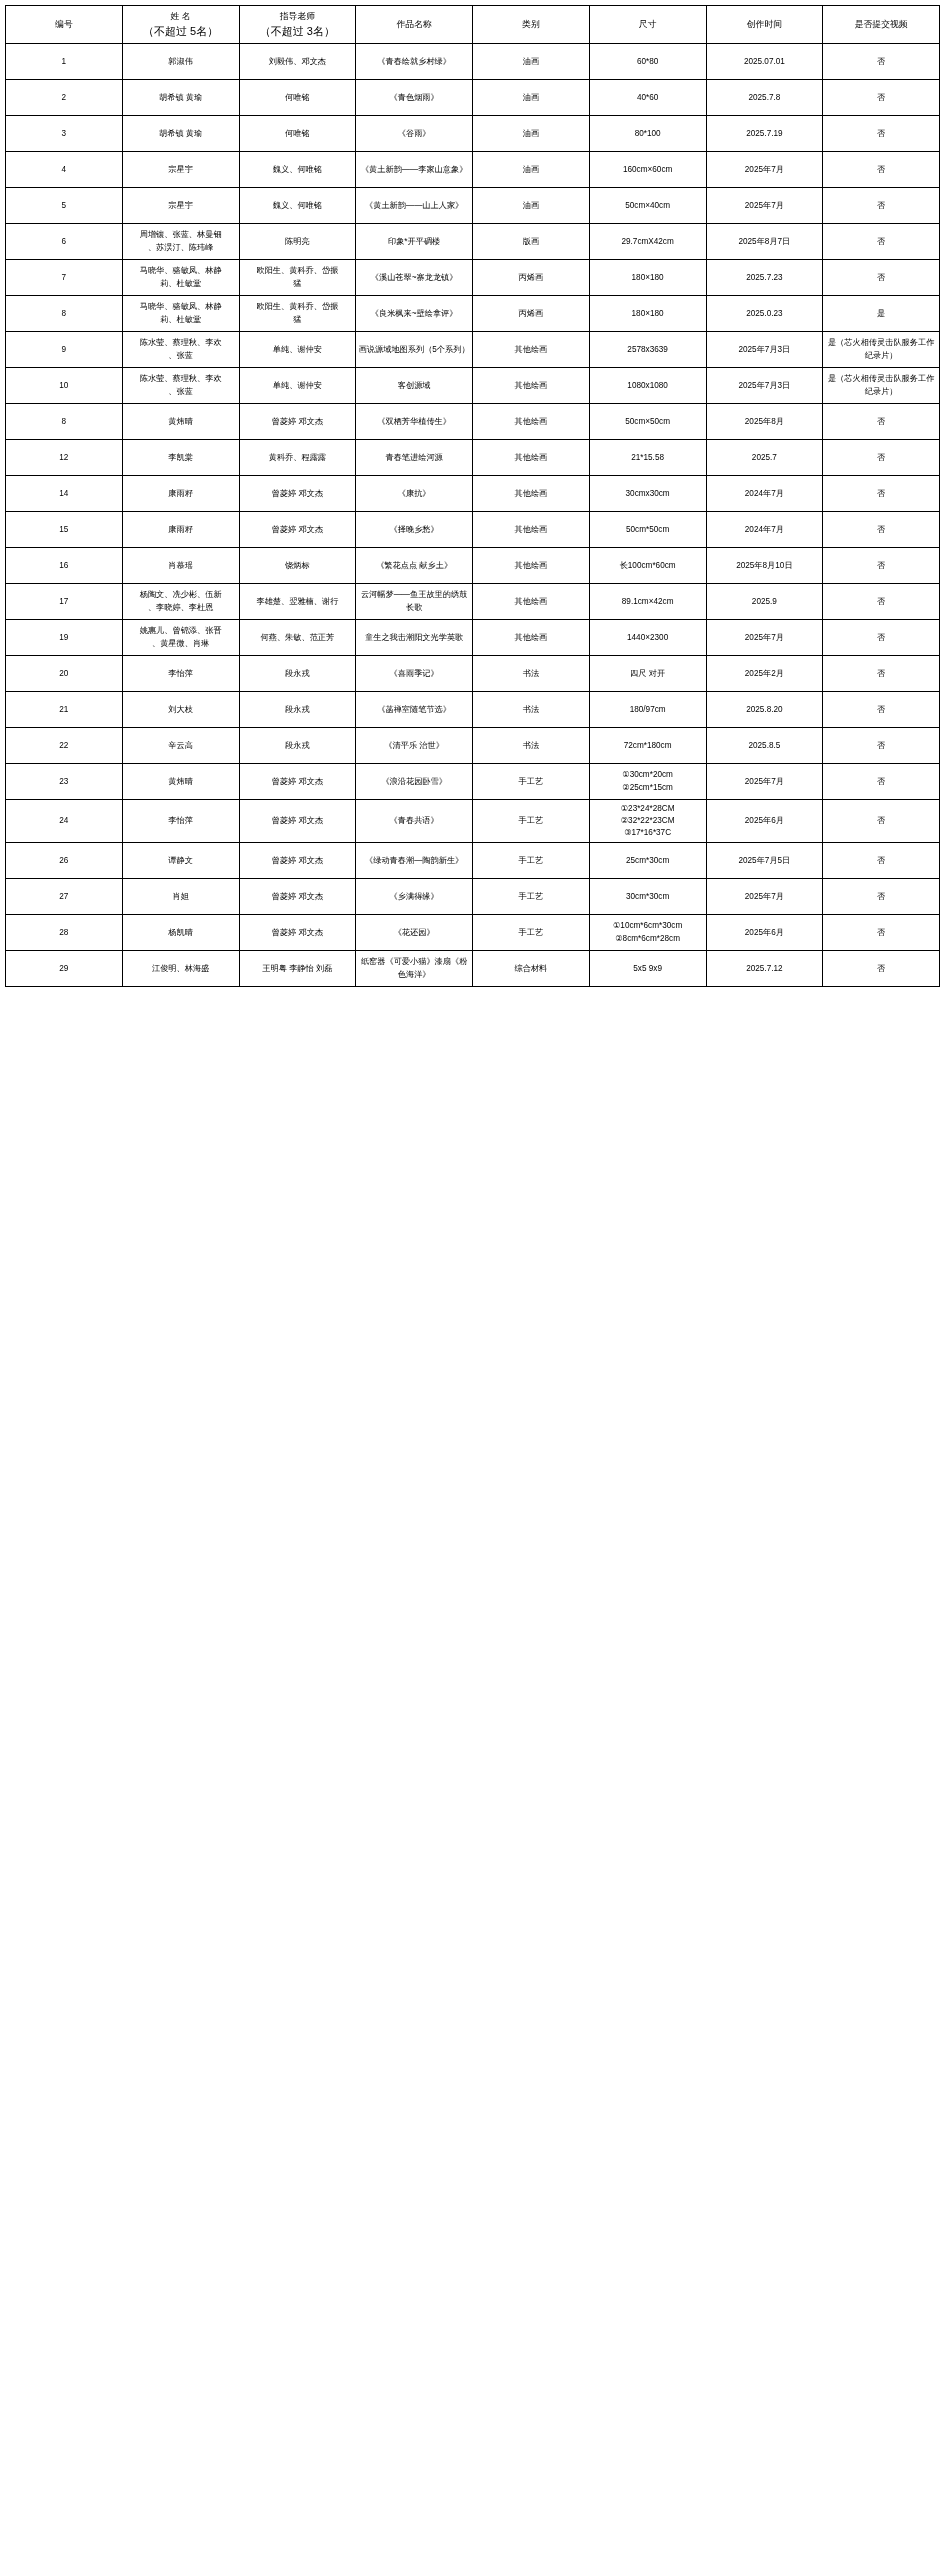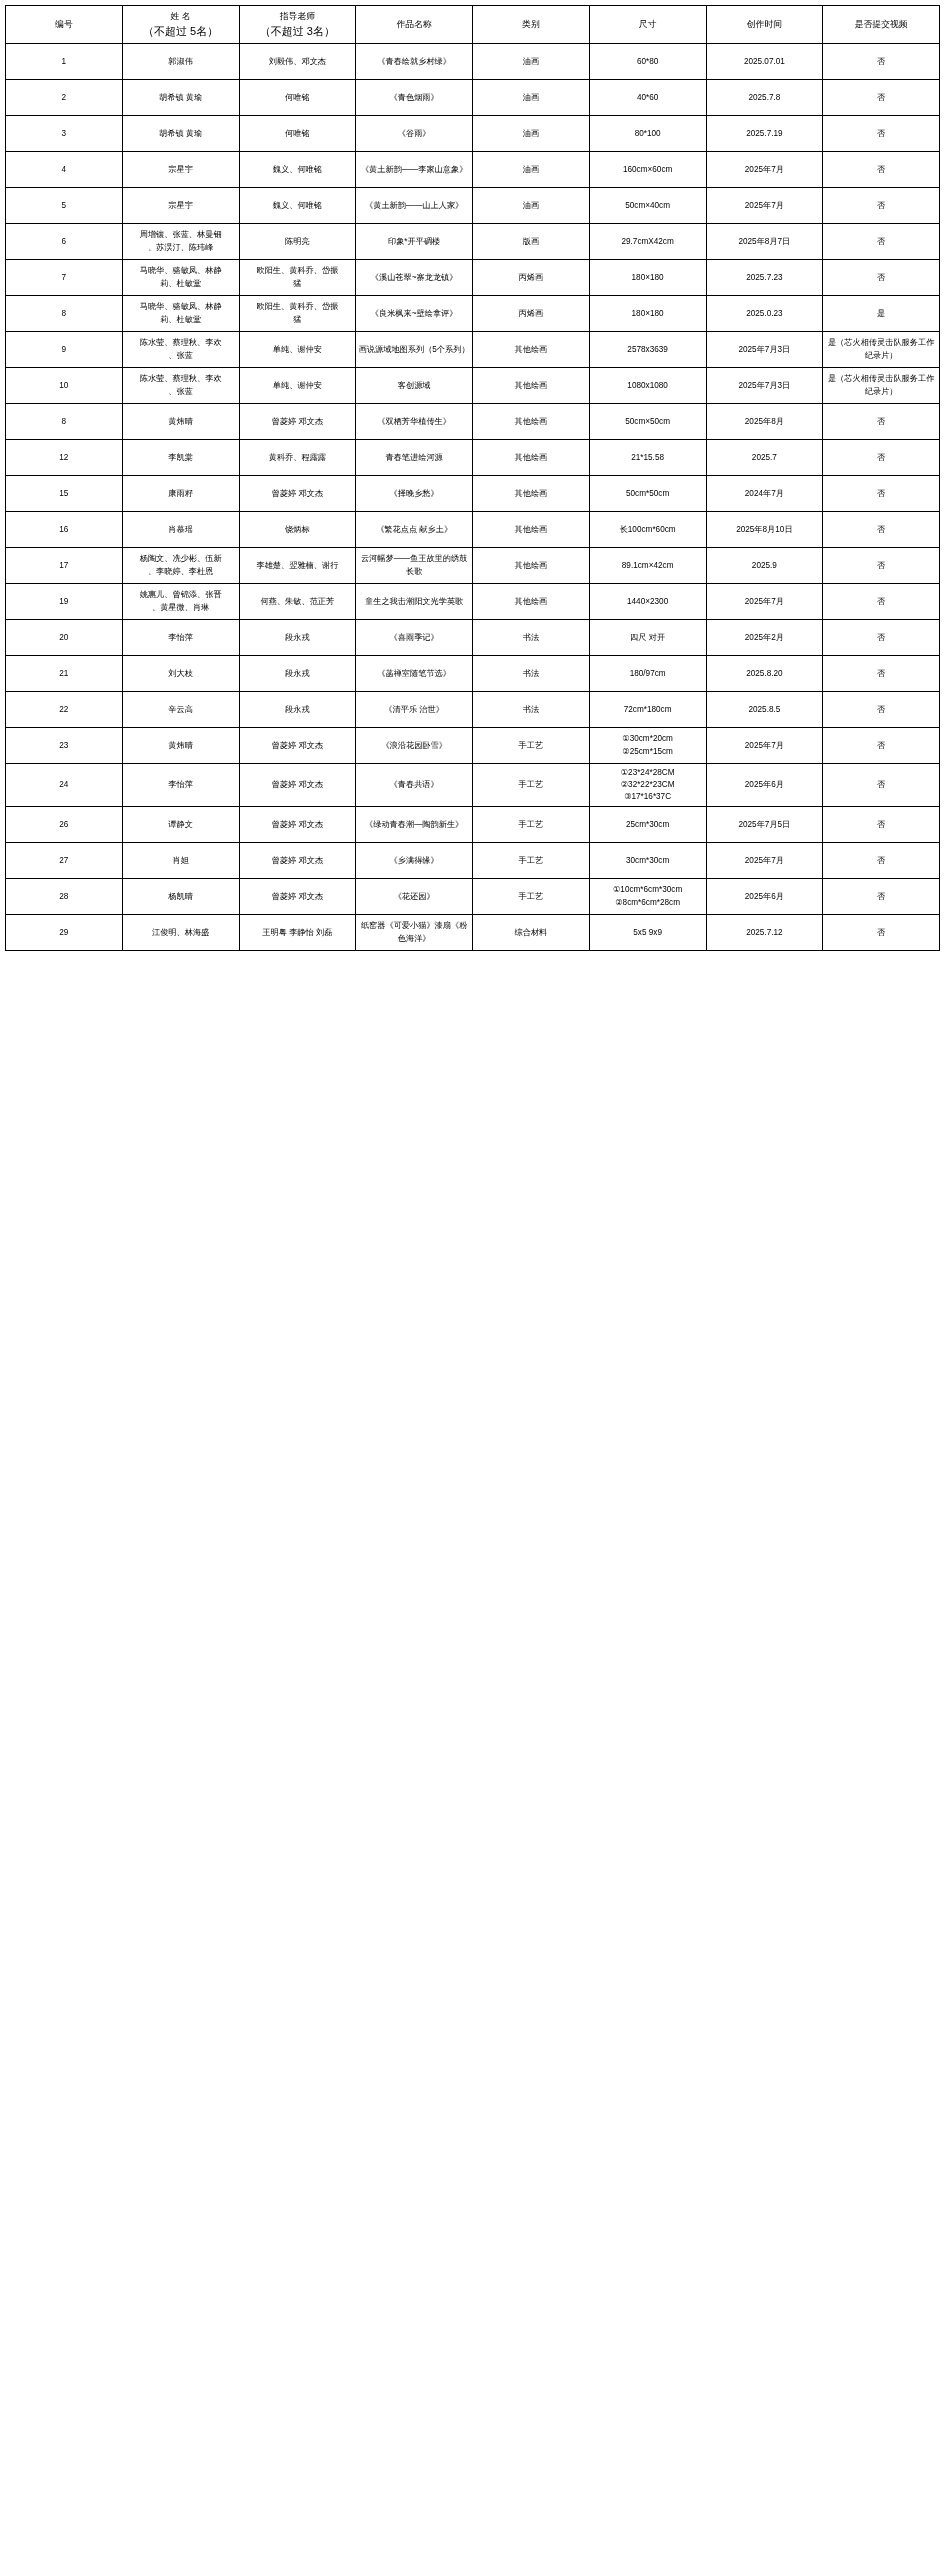--- a/index.html
+++ b/index.html
@@ -226,20 +226,30 @@
           <td class="col-no cell-multiline">12</td>
           <td class="col-name cell-multiline">李凯棠</td>
           <td class="col-teacher cell-multiline">黄科乔、程露露</td>
           <td class="col-title cell-multiline">青春笔进绘河源</td>
           <td class="col-cat cell-multiline">其他绘画</td>
           <td class="col-size cell-multiline">21*15.58</td>
           <td class="col-date cell-multiline">2025.7</td>
           <td class="col-video cell-multiline">否</td>
         </tr>
         <tr>
+          <td class="col-no cell-multiline">14</td>
+          <td class="col-name cell-multiline">康雨籽</td>
+          <td class="col-teacher cell-multiline">曾菱婷 邓文杰</td>
+          <td class="col-title cell-multiline">《康抗》</td>
+          <td class="col-cat cell-multiline">其他绘画</td>
+          <td class="col-size cell-multiline">30cmx30cm</td>
+          <td class="col-date cell-multiline">2024年7月</td>
+          <td class="col-video cell-multiline">否</td>
+        </tr>
+        <tr>
           <td class="col-no cell-multiline">15</td>
           <td class="col-name cell-multiline">康雨籽</td>
           <td class="col-teacher cell-multiline">曾菱婷 邓文杰</td>
           <td class="col-title cell-multiline">《择晚乡愁》</td>
           <td class="col-cat cell-multiline">其他绘画</td>
           <td class="col-size cell-multiline">50cm*50cm</td>
           <td class="col-date cell-multiline">2024年7月</td>
           <td class="col-video cell-multiline">否</td>
         </tr>
         <tr>

